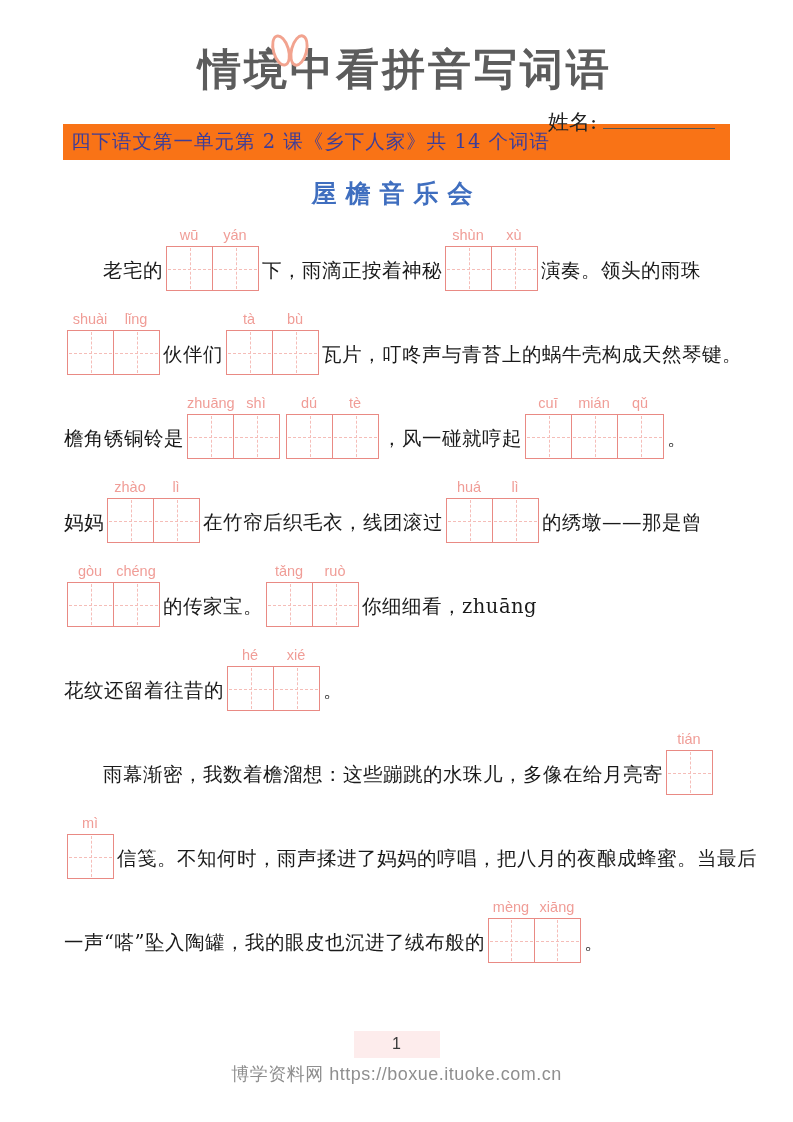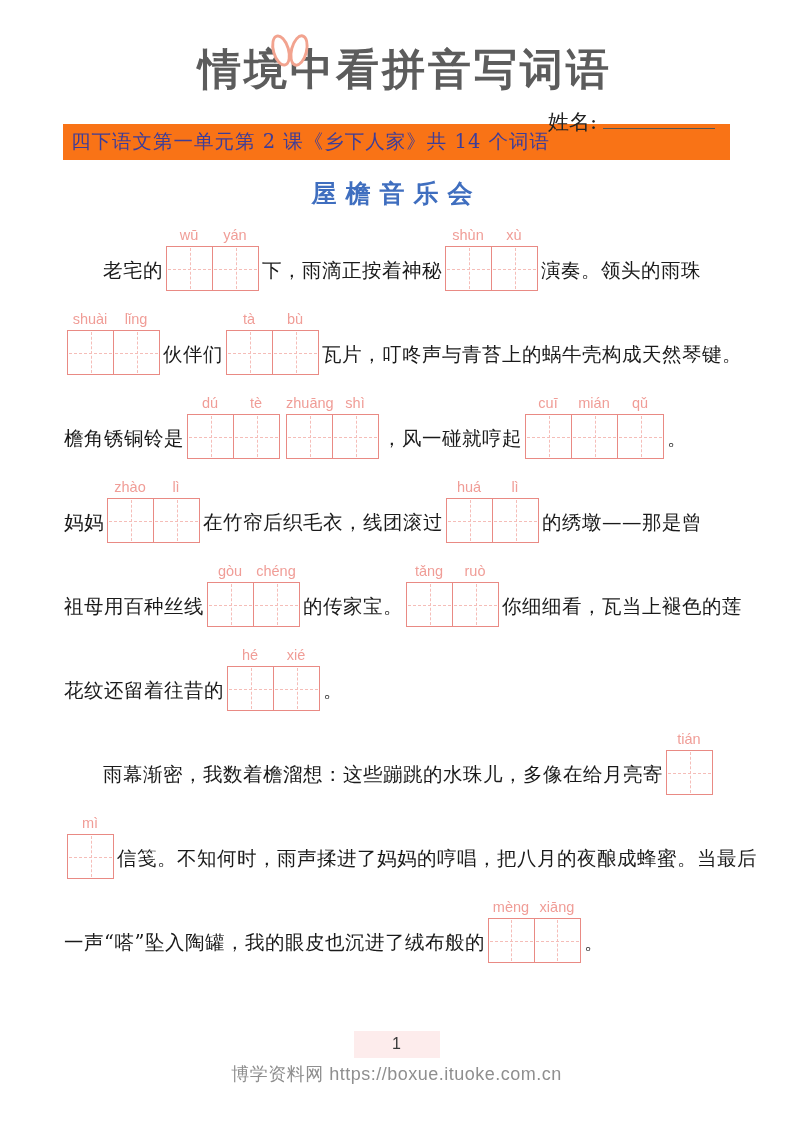--- a/index.html
+++ b/index.html
@@ -162,32 +162,32 @@
             <span class="cell"></span>
             <span class="cell"></span>
           </span>
         </span>
         <span class="txt">瓦片，叮咚声与青苔上的蜗牛壳构成天然琴键。</span>
       </div>
       <div class="line">
         <span class="txt">檐角锈铜铃是</span>
         <span class="word">
           <span class="py">
+            <span>zhuāng</span>
+            <span>shì</span>
+          </span>
+          <span class="grid">
+            <span class="cell"></span>
+            <span class="cell"></span>
+          </span>
+        </span>
+        <span class="word">
+          <span class="py">
             <span>dú</span>
             <span>tè</span>
-          </span>
-          <span class="grid">
-            <span class="cell"></span>
-            <span class="cell"></span>
-          </span>
-        </span>
-        <span class="word">
-          <span class="py">
-            <span>zhuāng</span>
-            <span>shì</span>
           </span>
           <span class="grid">
             <span class="cell"></span>
             <span class="cell"></span>
           </span>
         </span>
         <span class="txt">，风一碰就哼起</span>
         <span class="word">
           <span class="py">
             <span>cuī</span>
@@ -221,21 +221,20 @@
             <span>lì</span>
           </span>
           <span class="grid">
             <span class="cell"></span>
             <span class="cell"></span>
           </span>
         </span>
         <span class="txt">的绣墩——那是曾</span>
       </div>
       <div class="line">
-        <span class="txt">祖母用百种丝线</span>
         <span class="word">
           <span class="py">
             <span>gòu</span>
             <span>chéng</span>
           </span>
           <span class="grid">
             <span class="cell"></span>
             <span class="cell"></span>
           </span>
         </span>
@@ -243,21 +242,21 @@
         <span class="word">
           <span class="py">
             <span>tǎng</span>
             <span>ruò</span>
           </span>
           <span class="grid">
             <span class="cell"></span>
             <span class="cell"></span>
           </span>
         </span>
-        <span class="txt">你细细看，瓦当上褪色的莲</span>
+        <span class="txt">你细细看，zhuāng</span>
       </div>
       <div class="line">
         <span class="txt">花纹还留着往昔的</span>
         <span class="word">
           <span class="py">
             <span>hé</span>
             <span>xié</span>
           </span>
           <span class="grid">
             <span class="cell"></span>

